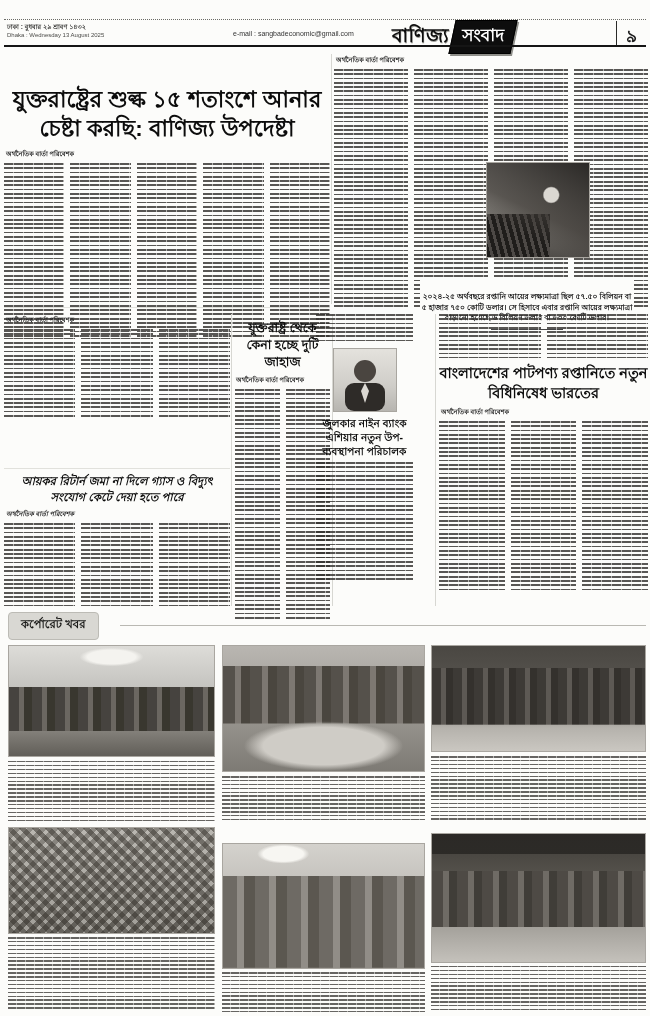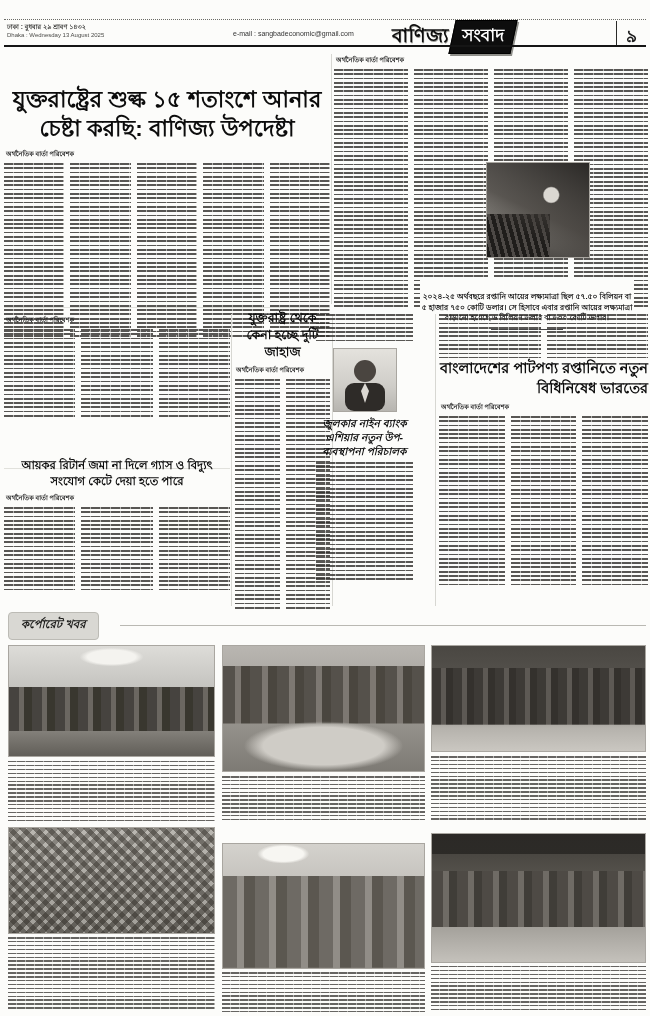--- a/index.html
+++ b/index.html
@@ -44,21 +44,21 @@
       repeating-linear-gradient(180deg, rgba(60,58,55,.78) 0 1.5px, rgba(0,0,0,0) 1.5px 3.9px);
   }
   .photo{border:1px solid #a9a6a0;background-color:#8c8984;background-repeat:no-repeat;}
   .vr{background:#d7d7d2;width:1px;}
   .hr-light{background:#e1e1dc;height:1px;}
   .pull-quote{font-size:7.6px;font-weight:bold;line-height:10.5px;text-align:center;color:#111;background:#fcfcfa;}
   .pq-rule{height:1px;background:#444;width:72px;margin:5px auto 0;}
   .inset{background:#fcfcfa;padding:1px 2px;}
   .inset-lead{font-size:7.2px;font-weight:bold;line-height:9px;color:#111;}
   .section-pill{display:inline-block;background:#d9d8d3;border:1px solid #bcbbb5;border-radius:4px;
-      padding:3px 12px 4px;font-size:11.5px;font-weight:bold;color:#1c1c1a;font-style:italic;}
+      padding:3px 12px 4px;font-size:11.5px;font-weight:bold;color:#1c1c1a;}
   .portrait{background:linear-gradient(180deg,#e4e2dd 0%,#cfcdc8 60%,#b7b5b0 100%);border:1px solid #a9a6a0;
       display:flex;align-items:flex-end;justify-content:center;overflow:hidden;}
 </style>
 </head>
 <body>
 
 <div class="page">
 
   <div class="abs dotted" style="left:4px;top:19px;width:642px;height:1px;"></div>
   <div class="abs" style="left:7px;top:23px;">
@@ -114,61 +114,61 @@
   <div class="abs" style="left:4px;top:311px;width:226px;">
     <div class="byline" style="margin:4px 0 3px 2px;">অর্থনৈতিক বার্তা পরিবেশক</div>
     <div class="cols" style="height:88px;">
       <div class="sim"></div>
       <div class="sim"></div>
       <div class="sim"></div>
     </div>
   </div>
   <div class="abs hr-light" style="left:4px;top:468px;width:226px;"></div>
 
-  <div class="abs" style="left:4px;top:457px;width:226px;">
+  <div class="abs" style="left:4px;top:473px;width:226px;font-style:italic;">
     <div class="h-xl" style="font-size:11.5px;line-height:16px;">আয়কর রিটার্ন জমা না দিলে গ্যাস ও বিদ্যুৎ সংযোগ কেটে দেয়া হতে পারে</div>
     <div class="byline" style="margin:4px 0 3px 2px;">অর্থনৈতিক বার্তা পরিবেশক</div>
     <div class="cols" style="height:84px;">
       <div class="sim"></div>
       <div class="sim"></div>
       <div class="sim"></div>
     </div>
   </div>
 
   <div class="abs vr" style="left:231px;top:314px;height:292px;"></div>
-  <div class="abs" style="left:235px;top:310px;width:95px;">
+  <div class="abs" style="left:235px;top:320px;width:95px;">
     <div class="h-xl" style="font-size:12.5px;line-height:17px;">যুক্তরাষ্ট্র থেকে কেনা হচ্ছে দুটি জাহাজ</div>
     <div class="byline" style="margin:4px 0 3px 1px;">অর্থনৈতিক বার্তা পরিবেশক</div>
     <div class="cols" style="height:232px;">
       <div class="sim"></div>
       <div class="sim"></div>
     </div>
   </div>
 
   <div class="abs vr" style="left:332px;top:314px;height:292px;"></div>
-  <div class="abs" style="left:316px;top:314px;width:97px;font-style:italic;">
+  <div class="abs" style="left:316px;top:314px;width:97px;">
     <div class="sim" style="height:28px;"></div>
     <div class="portrait" style="width:64px;height:64px;margin:6px auto 4px;">
       <svg width="56" height="58" viewBox="0 0 56 58">
         <circle cx="28" cy="18" r="11" fill="#4a4540"></circle>
         <rect x="8" y="30" width="40" height="28" rx="9" fill="#2e2b28"></rect>
         <polygon points="28,30 24,38 28,50 32,38" fill="#dcd9d3"></polygon>
       </svg>
     </div>
     <div class="h-xl" style="font-size:10.5px;line-height:14px;">জুলকার নাইন ব্যাংক এশিয়ার নতুন উপ-ব্যবস্থাপনা পরিচালক</div>
     <div class="sim" style="height:118px;margin-top:4px;"></div>
   </div>
 
   <div class="abs vr" style="left:435px;top:314px;height:292px;"></div>
   <div class="abs" style="left:439px;top:314px;width:209px;">
     <div class="cols" style="height:44px;">
       <div class="sim"></div>
       <div class="sim"></div>
     </div>
-    <div class="h-xl" style="font-size:14.5px;line-height:20px;text-align:right;">বাংলাদেশের পাটপণ্য রপ্তানিতে নতুন বিধিনিষেধ ভারতের</div>
+    <div class="h-xl" style="font-size:14.5px;line-height:20px;margin-top:5px;">বাংলাদেশের পাটপণ্য রপ্তানিতে নতুন বিধিনিষেধ ভারতের</div>
     <div class="byline" style="margin:4px 0 3px 2px;">অর্থনৈতিক বার্তা পরিবেশক</div>
     <div class="cols" style="height:172px;">
       <div class="sim"></div>
       <div class="sim"></div>
       <div class="sim"></div>
     </div>
   </div>
 
   <div class="abs" style="left:8px;top:612px;">
     <span class="section-pill">কর্পোরেট খবর</span>

